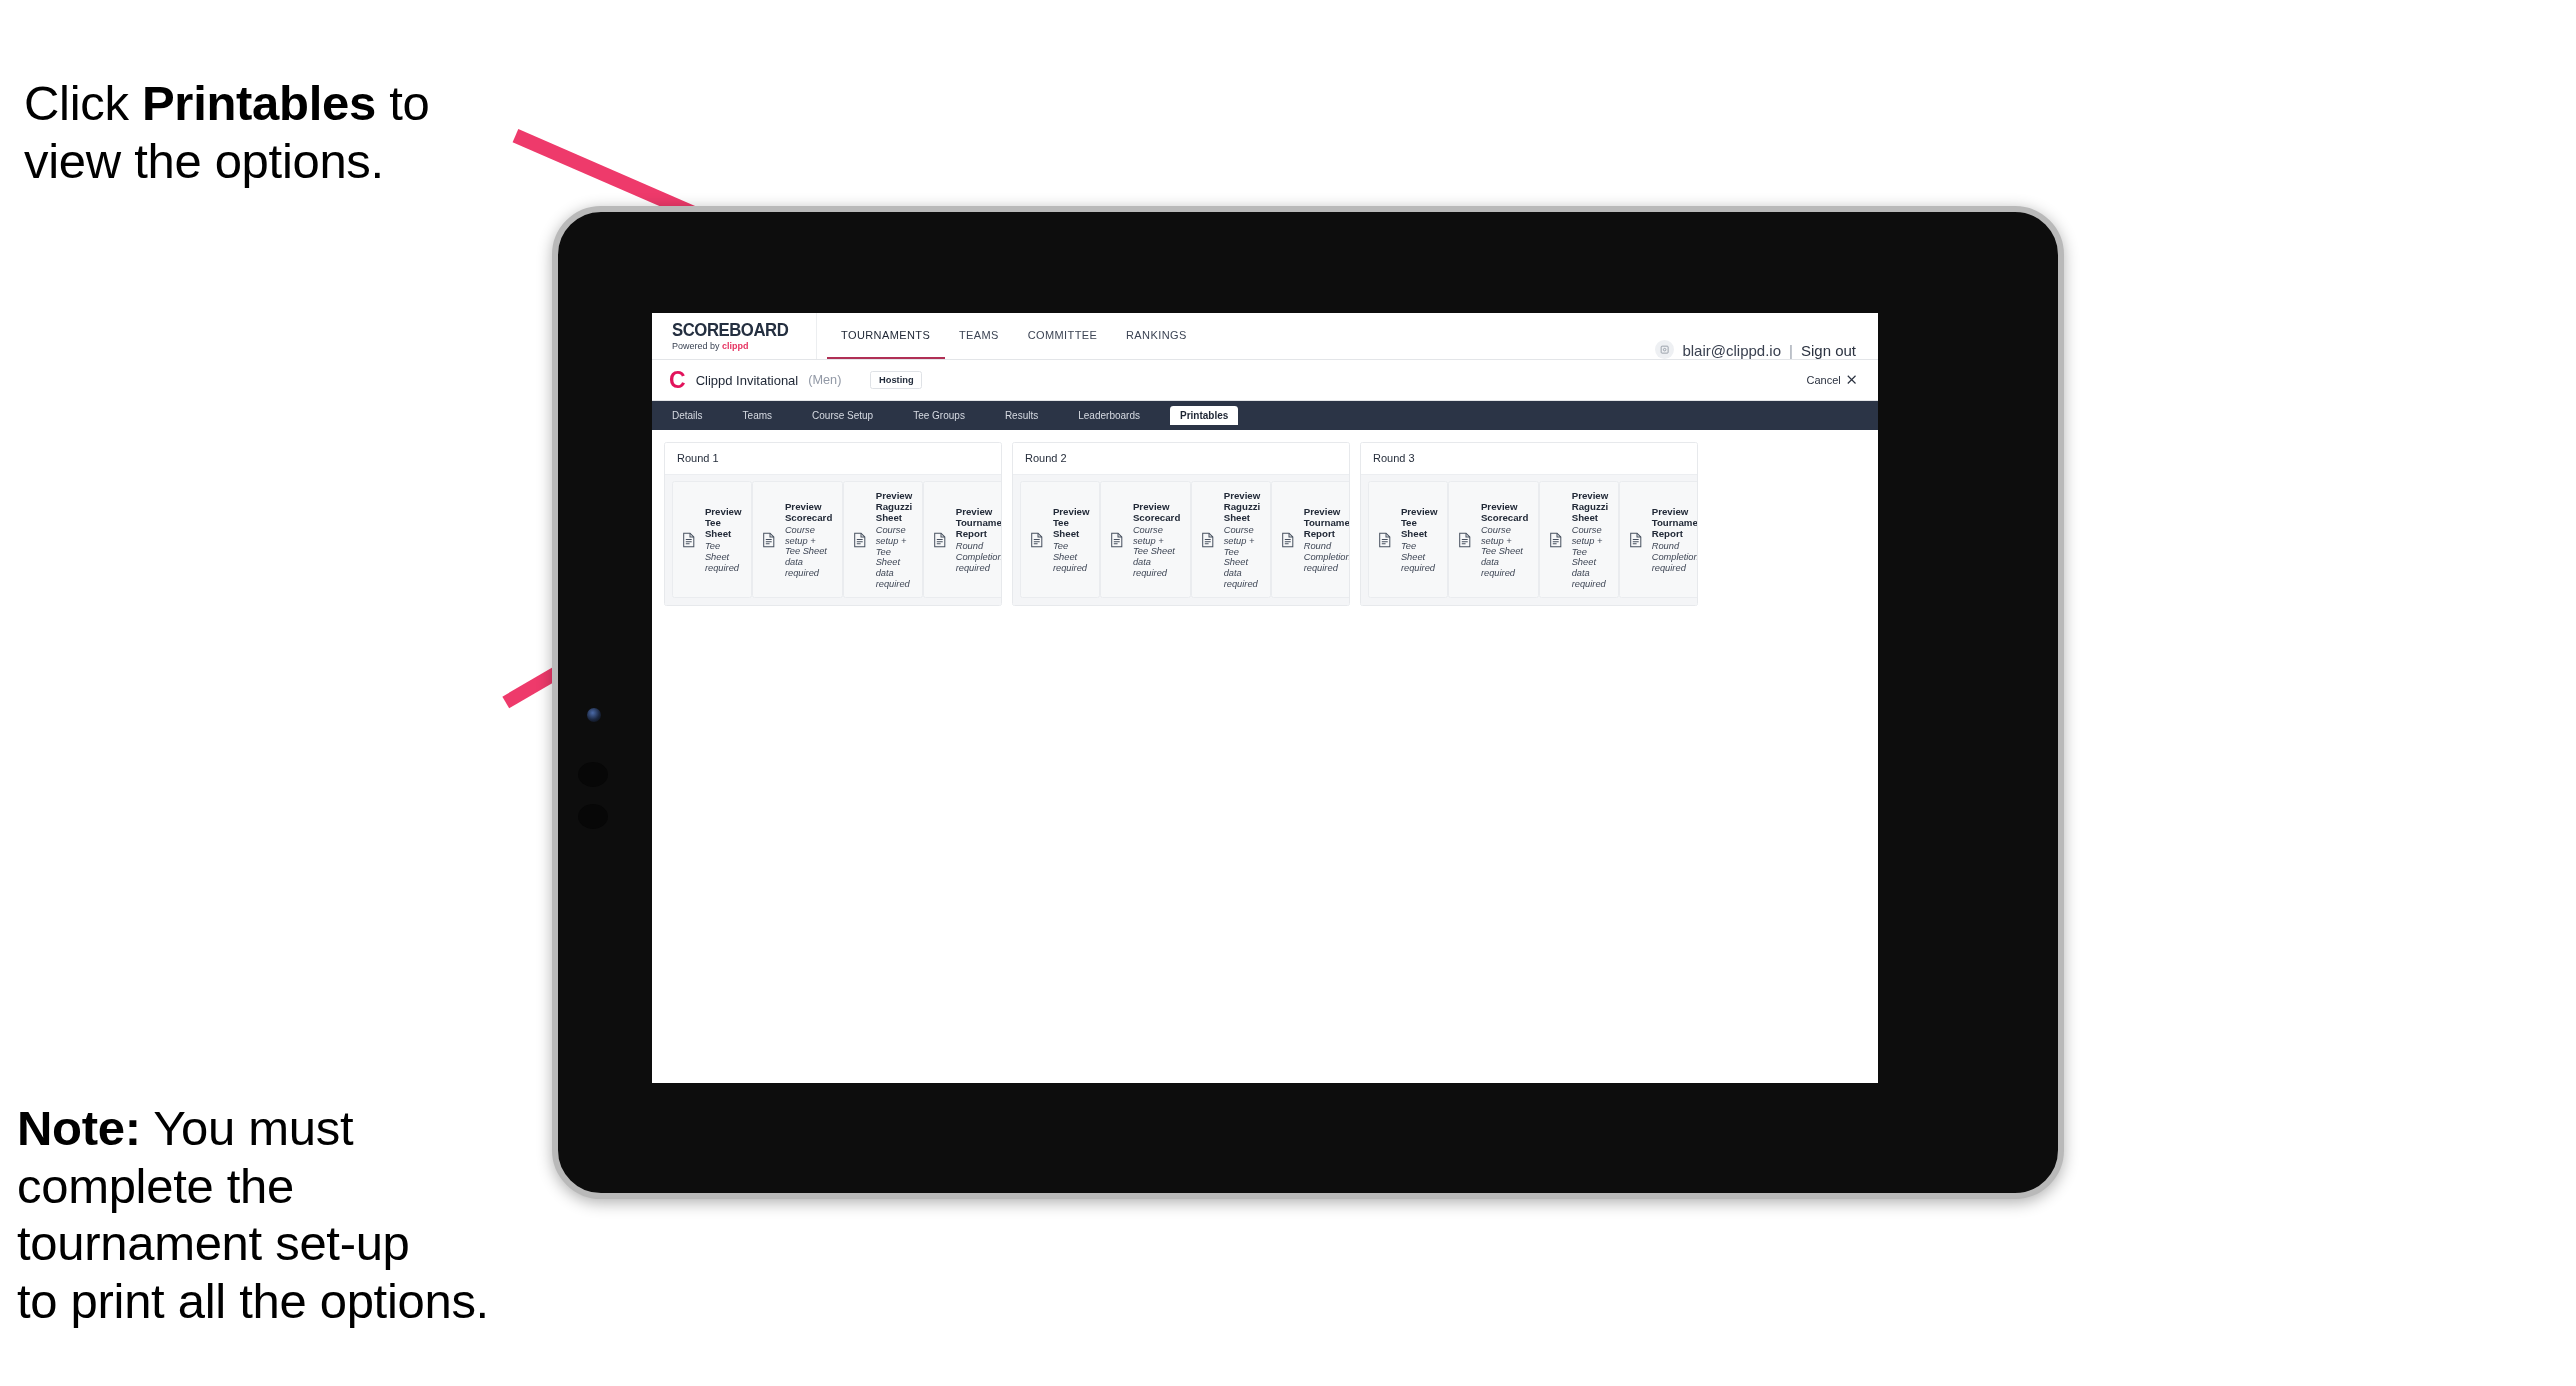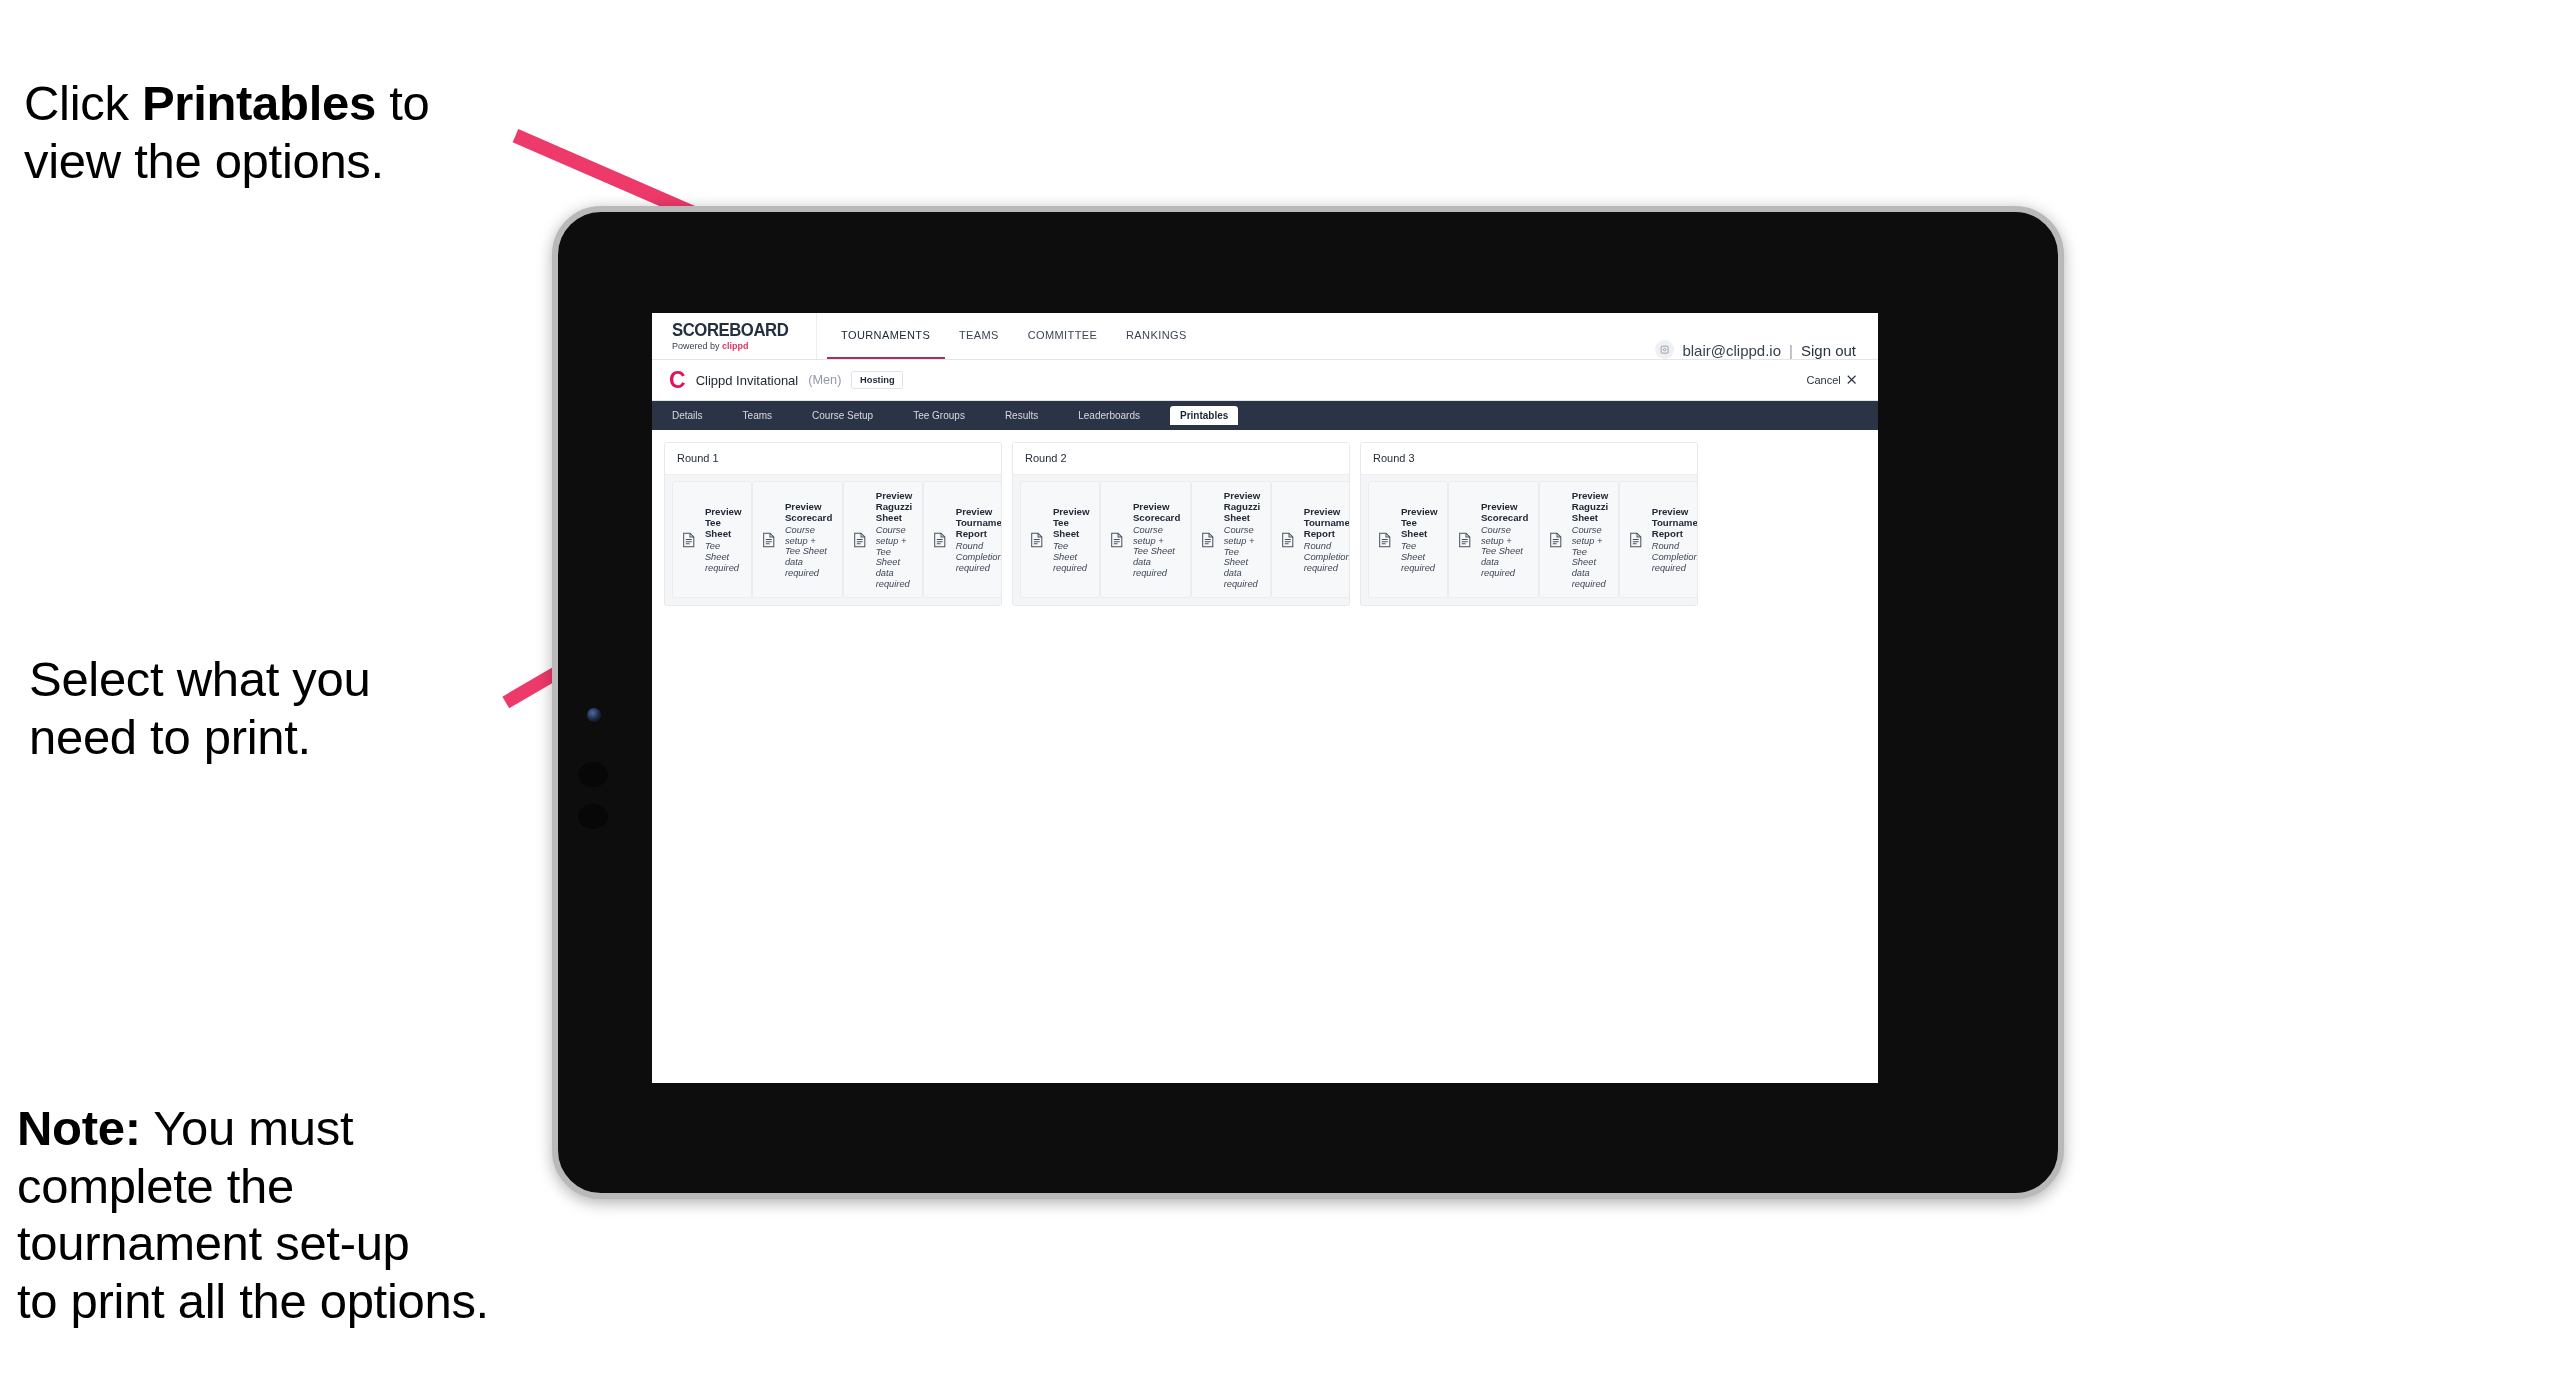--- a/index.html
+++ b/index.html
@@ -178,20 +178,21 @@
   #tourn-name { font-size: 13px; color: #222a38; }
   #tourn-gender { font-size: 12.7px; color: #9299a6; }
   #hosting-badge {
     border: 0.8px solid #dfe2e6;
     border-radius: 2.5px;
     padding: 3.4px 7.6px;
     font-size: 9.3px;
     font-weight: 700;
     color: #242d3c;
     background: #ffffff;
+    margin-left: 19px;
   }
   #cancel-btn {
     margin-left: auto;
     display: flex;
     align-items: center;
     gap: 6px;
     font-size: 11px;
     color: #2b3240;
     cursor: pointer;
   }
@@ -276,22 +277,20 @@
 </head>
 <body>
 
 <div id="stage">
 
   <div class="callout" id="callout-printables">
     <span>Click </span><b>Printables</b><span> to
 view the options.</span>
   </div>
 
-  <div class="callout" id="callout-select">Select what you
- need to print.</div>
 
   <div class="callout" id="callout-note">
     <b>Note:</b><span> You must
 complete the
 tournament set-up
 to print all the options.</span>
   </div>
 
   <svg class="arrow-svg" id="arrow-top" viewBox="0 0 760 340">
     <path d="M 10 10 L 640 284" stroke="#EE3A6B" stroke-width="17" fill="none" stroke-linecap="butt"></path>

